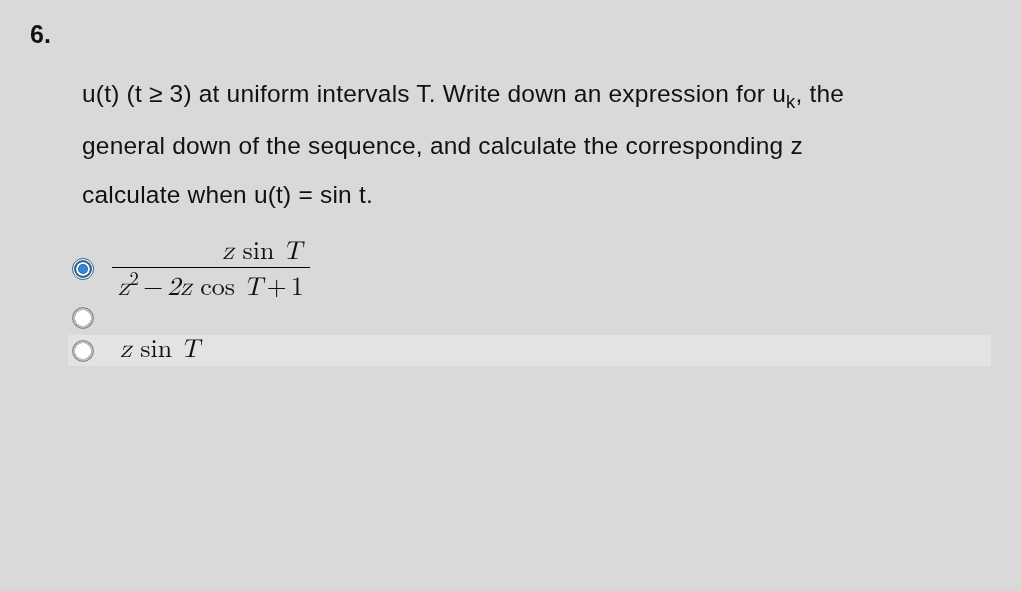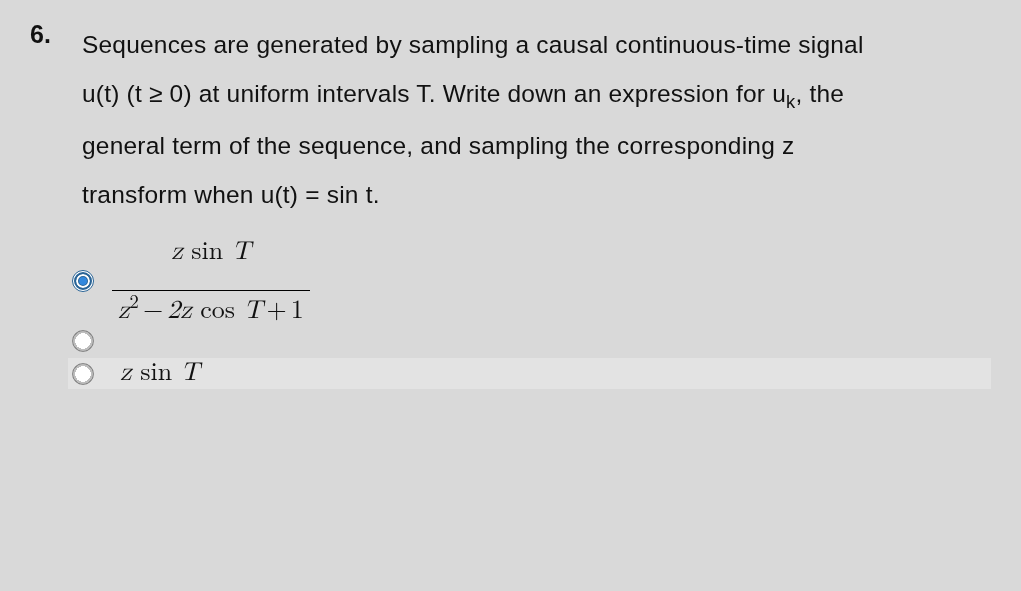--- a/index.html
+++ b/index.html
@@ -78,55 +78,53 @@
     content: "";
     position: absolute;
     width: 8px;
     height: 8px;
     border-radius: 50%;
     background: #3388dd;
   }
 
   .frac {
     display: inline-block;
-    text-align: center;
+    text-align: right;
     font-family: "Cambria Math", "STIX", "Latin Modern Math", "Times New Roman", serif;
     font-size: 26px;
     line-height: 1.1;
     font-style: italic;
   }
   .frac .num {
     display: block;
     padding: 0 8px 2px 8px;
   }
   .frac .den {
     display: block;
     border-top: 1.5px solid #000;
     padding: 2px 6px 0 6px;
-    margin-top: 23px;
   }
   .op { font-style: normal; padding: 0 4px; }
   .fn { font-style: normal; }
   .sup { font-size: 0.72em; vertical-align: super; font-style: normal; }
   .vT { font-style: italic; }
 </style>
 </head>
 <body>
 
 <div class="question-row">
   <div class="qnum">6.</div>
   <div class="qbody">
     <div class="qtext">
-      <span>Sequences are generated by sampling a causal continuous-time signal</span>
       <br>
-      <span>u(t) (t ≥ 0) at uniform intervals T. Write down an expression for u</span><span class="sub">k</span><span>, the</span>
+      <span>u(t) (t ≥ 3) at uniform intervals T. Write down an expression for u</span><span class="sub">k</span><span>, the</span>
       <br>
-      <span>general term of the sequence, and sampling the corresponding z</span>
+      <span>general down of the sequence, and calculate the corresponding z</span>
       <br>
-      <span>transform when u(t) = sin t.</span>
+      <span>calculate when u(t) = sin t.</span>
     </div>
 
     <div class="options">
 
       <div class="option">
         <span class="radio selected"></span>
         <span class="frac">
           <span class="num">
             <span>z</span> <span class="fn">sin</span> <span class="vT">T</span>
           </span>

